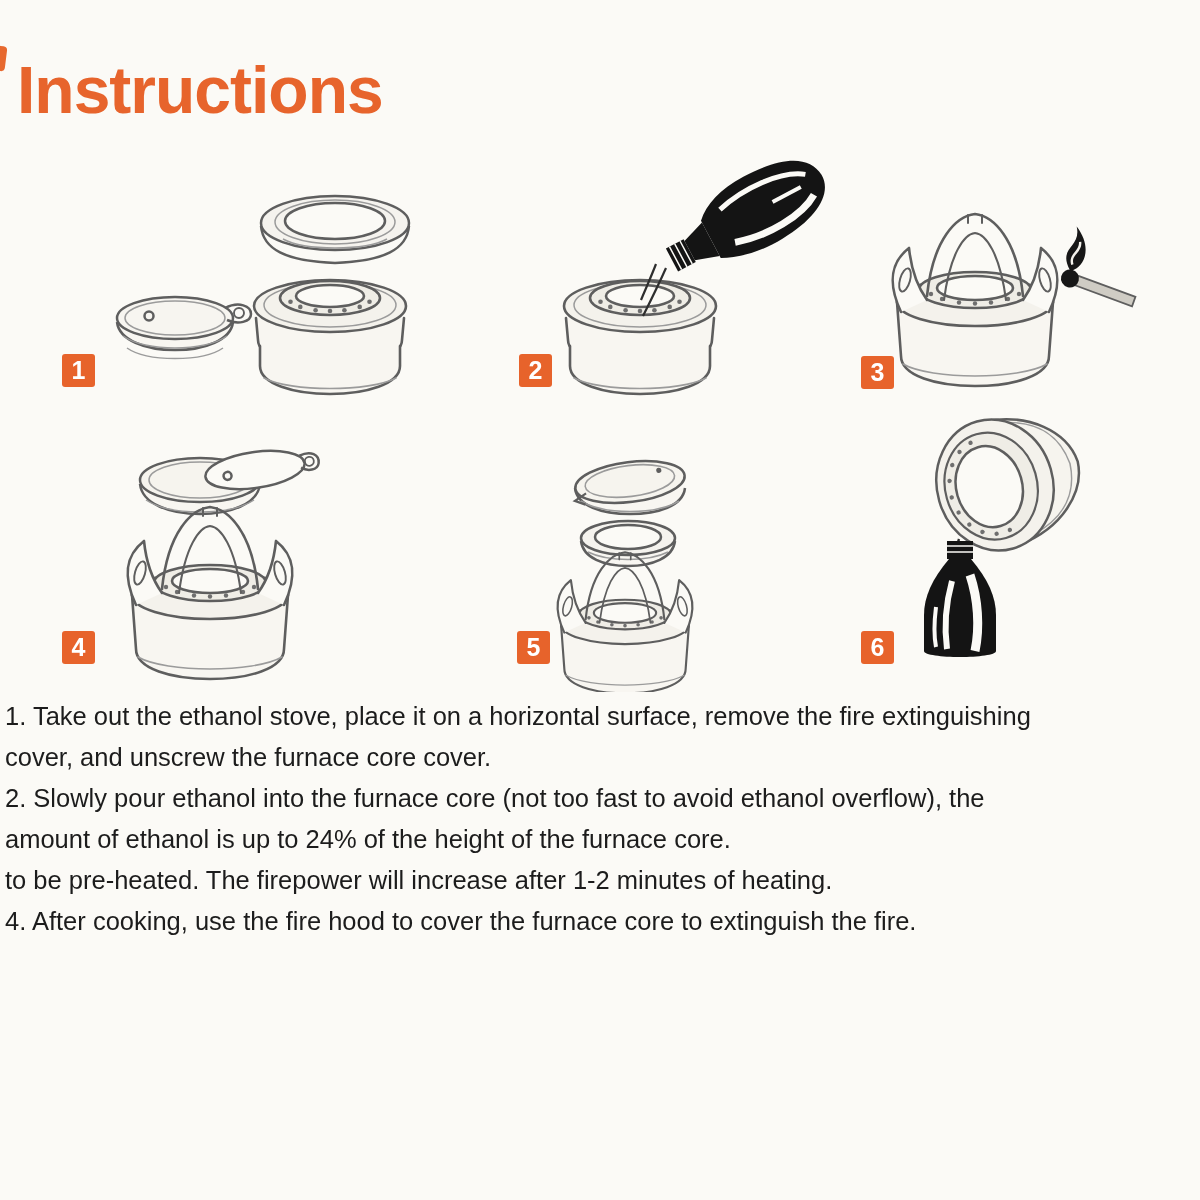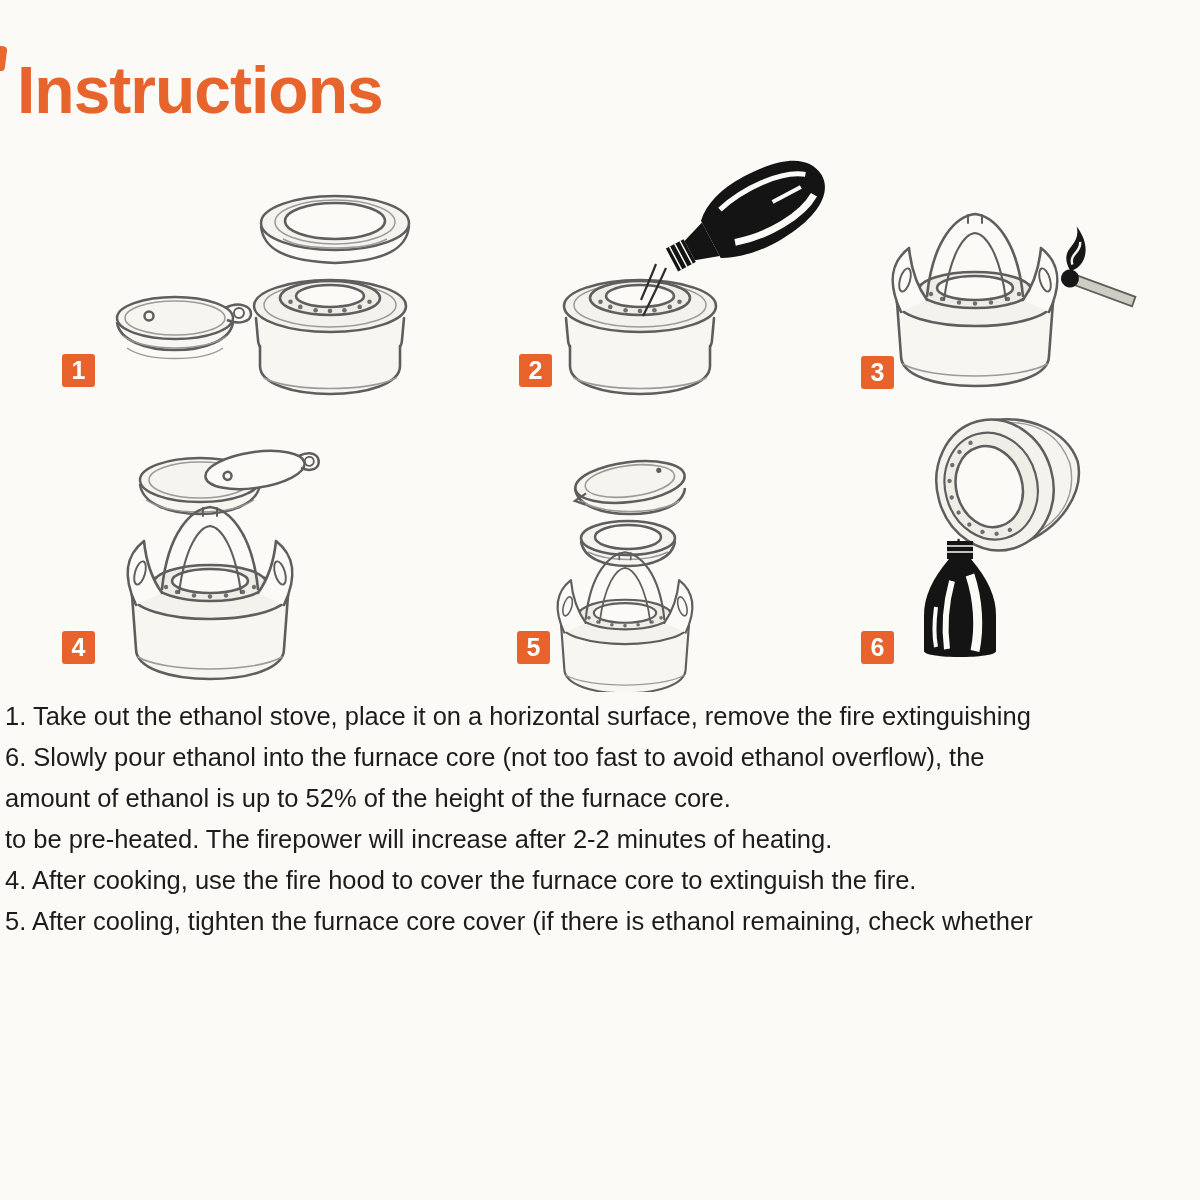--- a/index.html
+++ b/index.html
@@ -226,20 +226,20 @@
   <div class="badge" style="left:517px;top:631px">5</div>
 
   <svg class="art" style="left:830px;top:395px" width="350" height="280" viewBox="0 0 350 280">
     <use href="#g-stove-tilt" transform="translate(165,90)"></use>
     <use href="#g-bottle-up" transform="translate(130,152)"></use>
   </svg>
   <div class="badge" style="left:861px;top:631px">6</div>
 
   <div class="instructions">
     <div class="instr-line">1. Take out the ethanol stove, place it on a horizontal surface, remove the fire extinguishing</div>
-    <div class="instr-line">6. Slowly pour ethanol into the furnace core (not too fast to avoid ethanol overflow), the</div>
-    <div class="instr-line">amount of ethanol is up to 52% of the height of the furnace core.</div>
-    <div class="instr-line">to be pre-heated. The firepower will increase after 2-2 minutes of heating.</div>
+    <div class="instr-line">cover, and unscrew the furnace core cover.</div>
+    <div class="instr-line">2. Slowly pour ethanol into the furnace core (not too fast to avoid ethanol overflow), the</div>
+    <div class="instr-line">amount of ethanol is up to 24% of the height of the furnace core.</div>
+    <div class="instr-line">to be pre-heated. The firepower will increase after 1-2 minutes of heating.</div>
     <div class="instr-line">4. After cooking, use the fire hood to cover the furnace core to extinguish the fire.</div>
-    <div class="instr-line">5. After cooling, tighten the furnace core cover (if there is ethanol remaining, check whether</div>
   </div>
 
 </div>
 
 </body></html>

